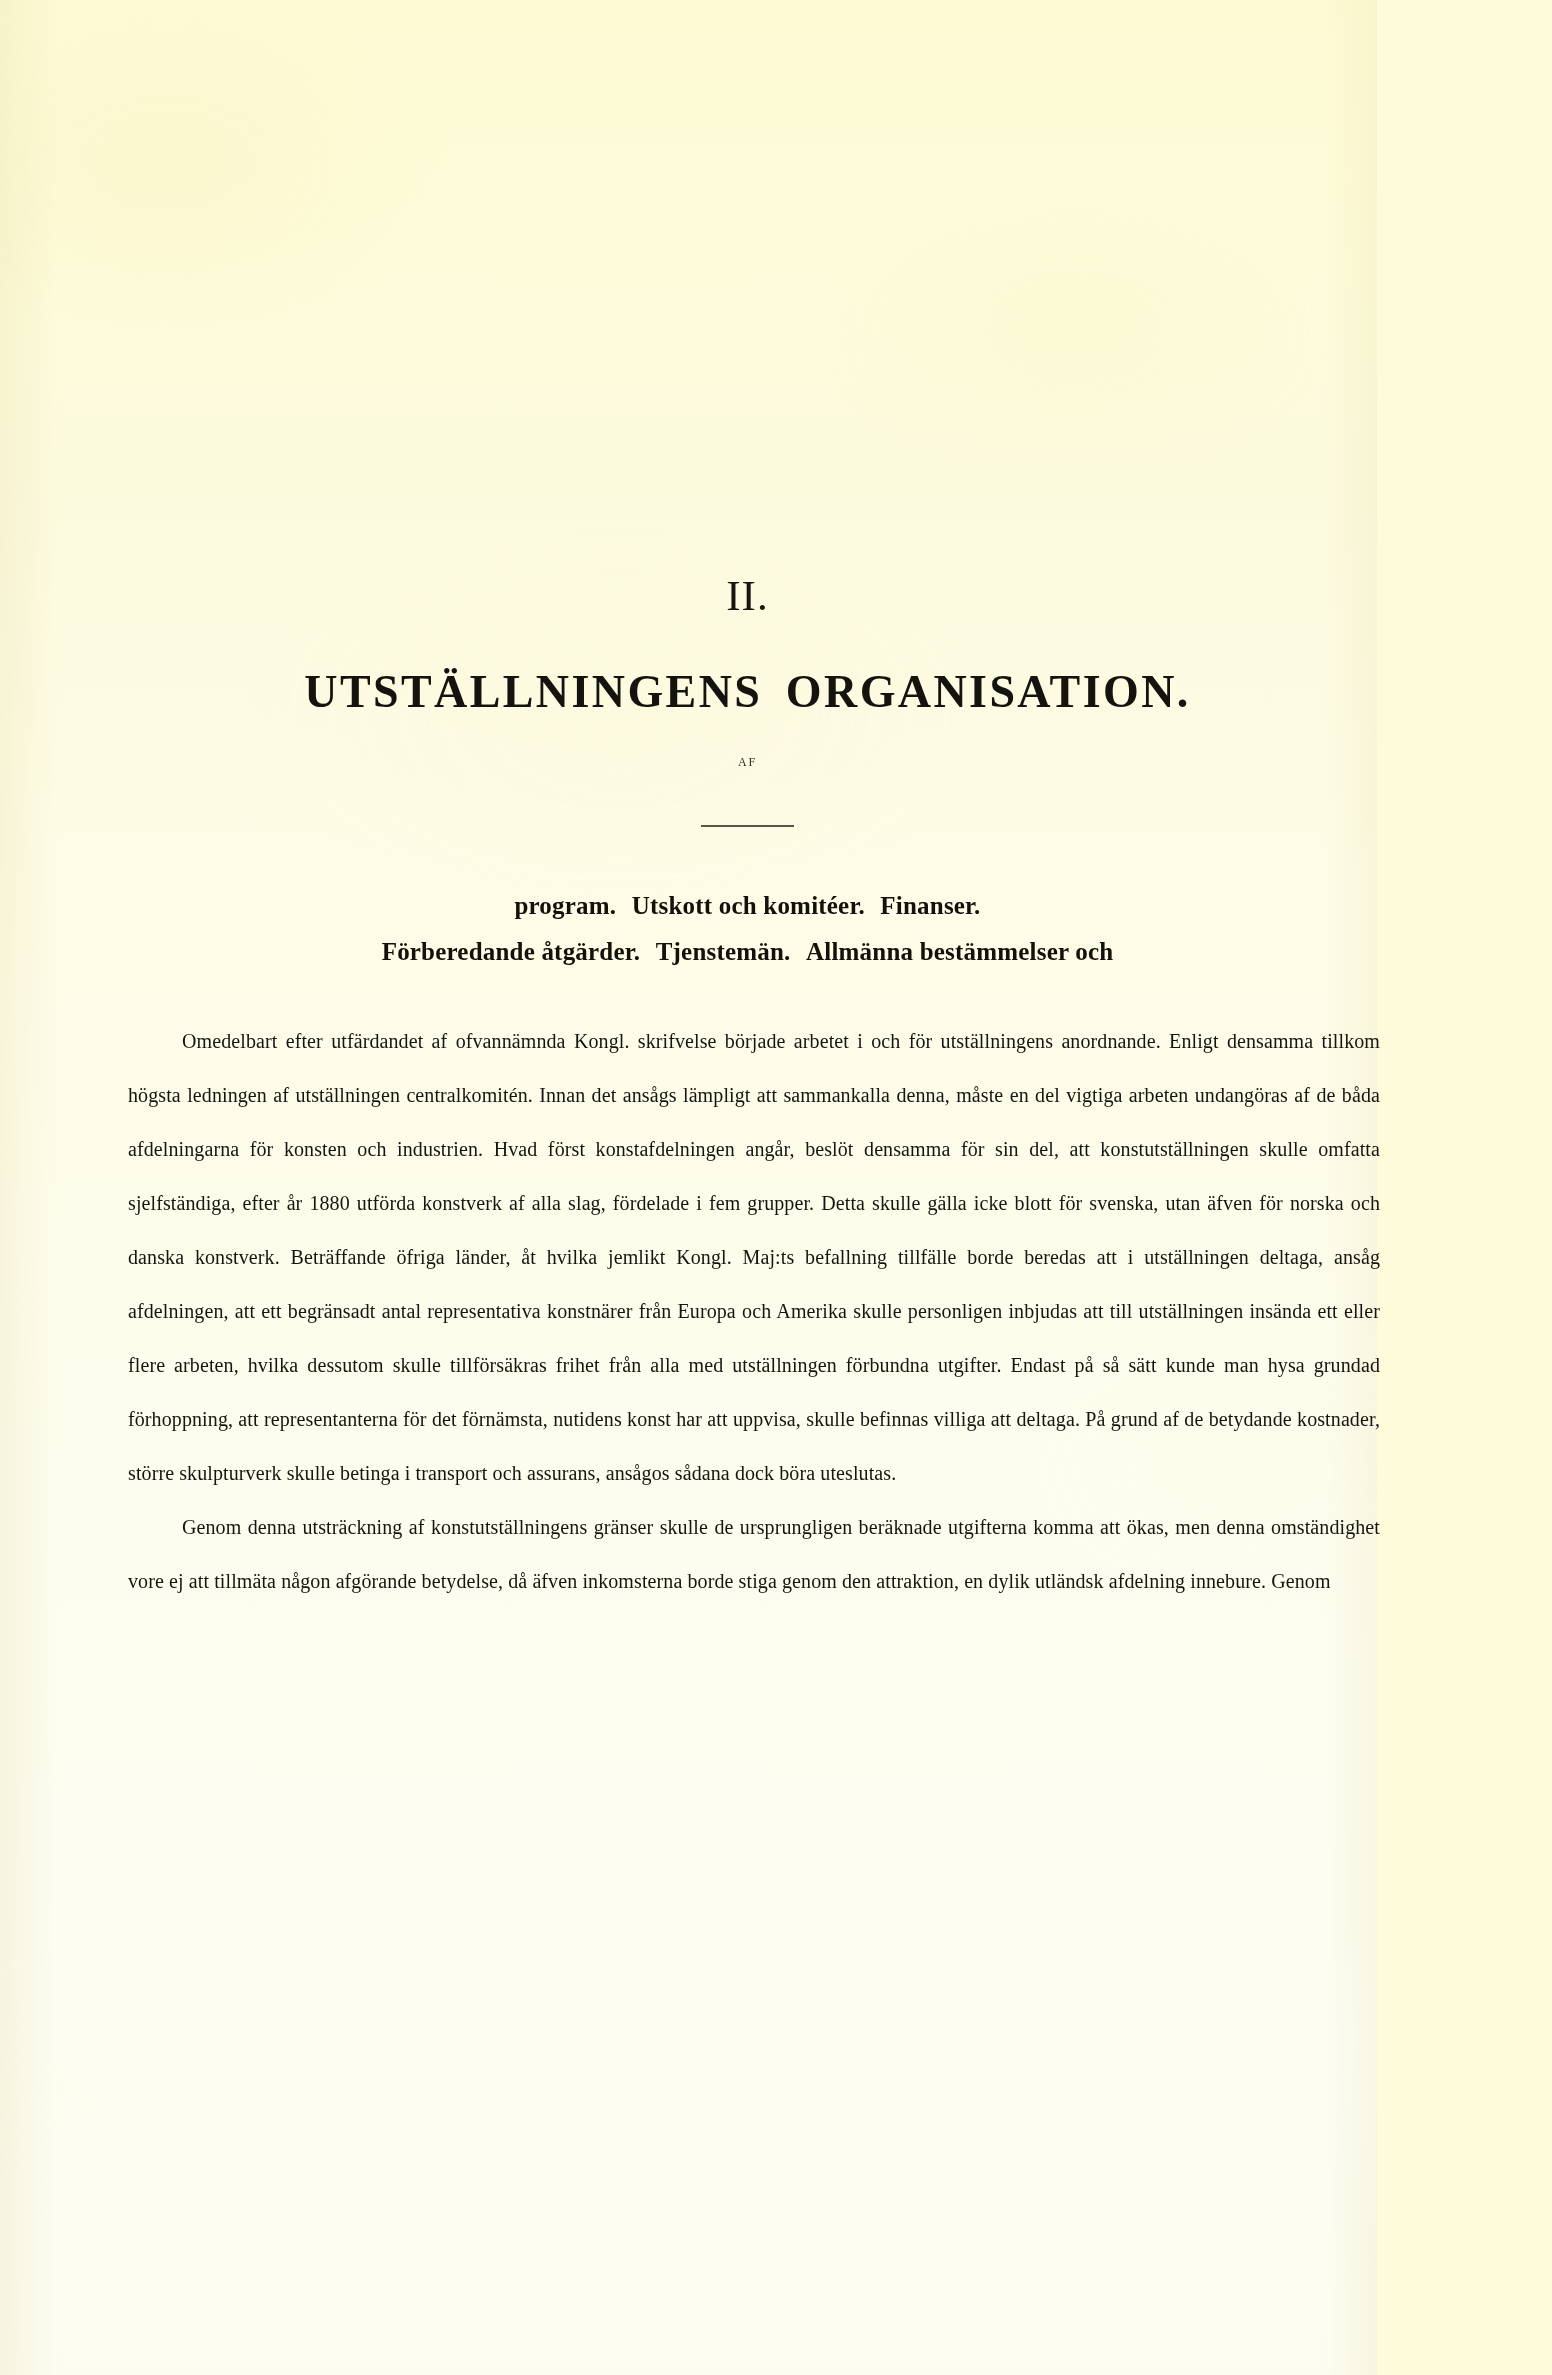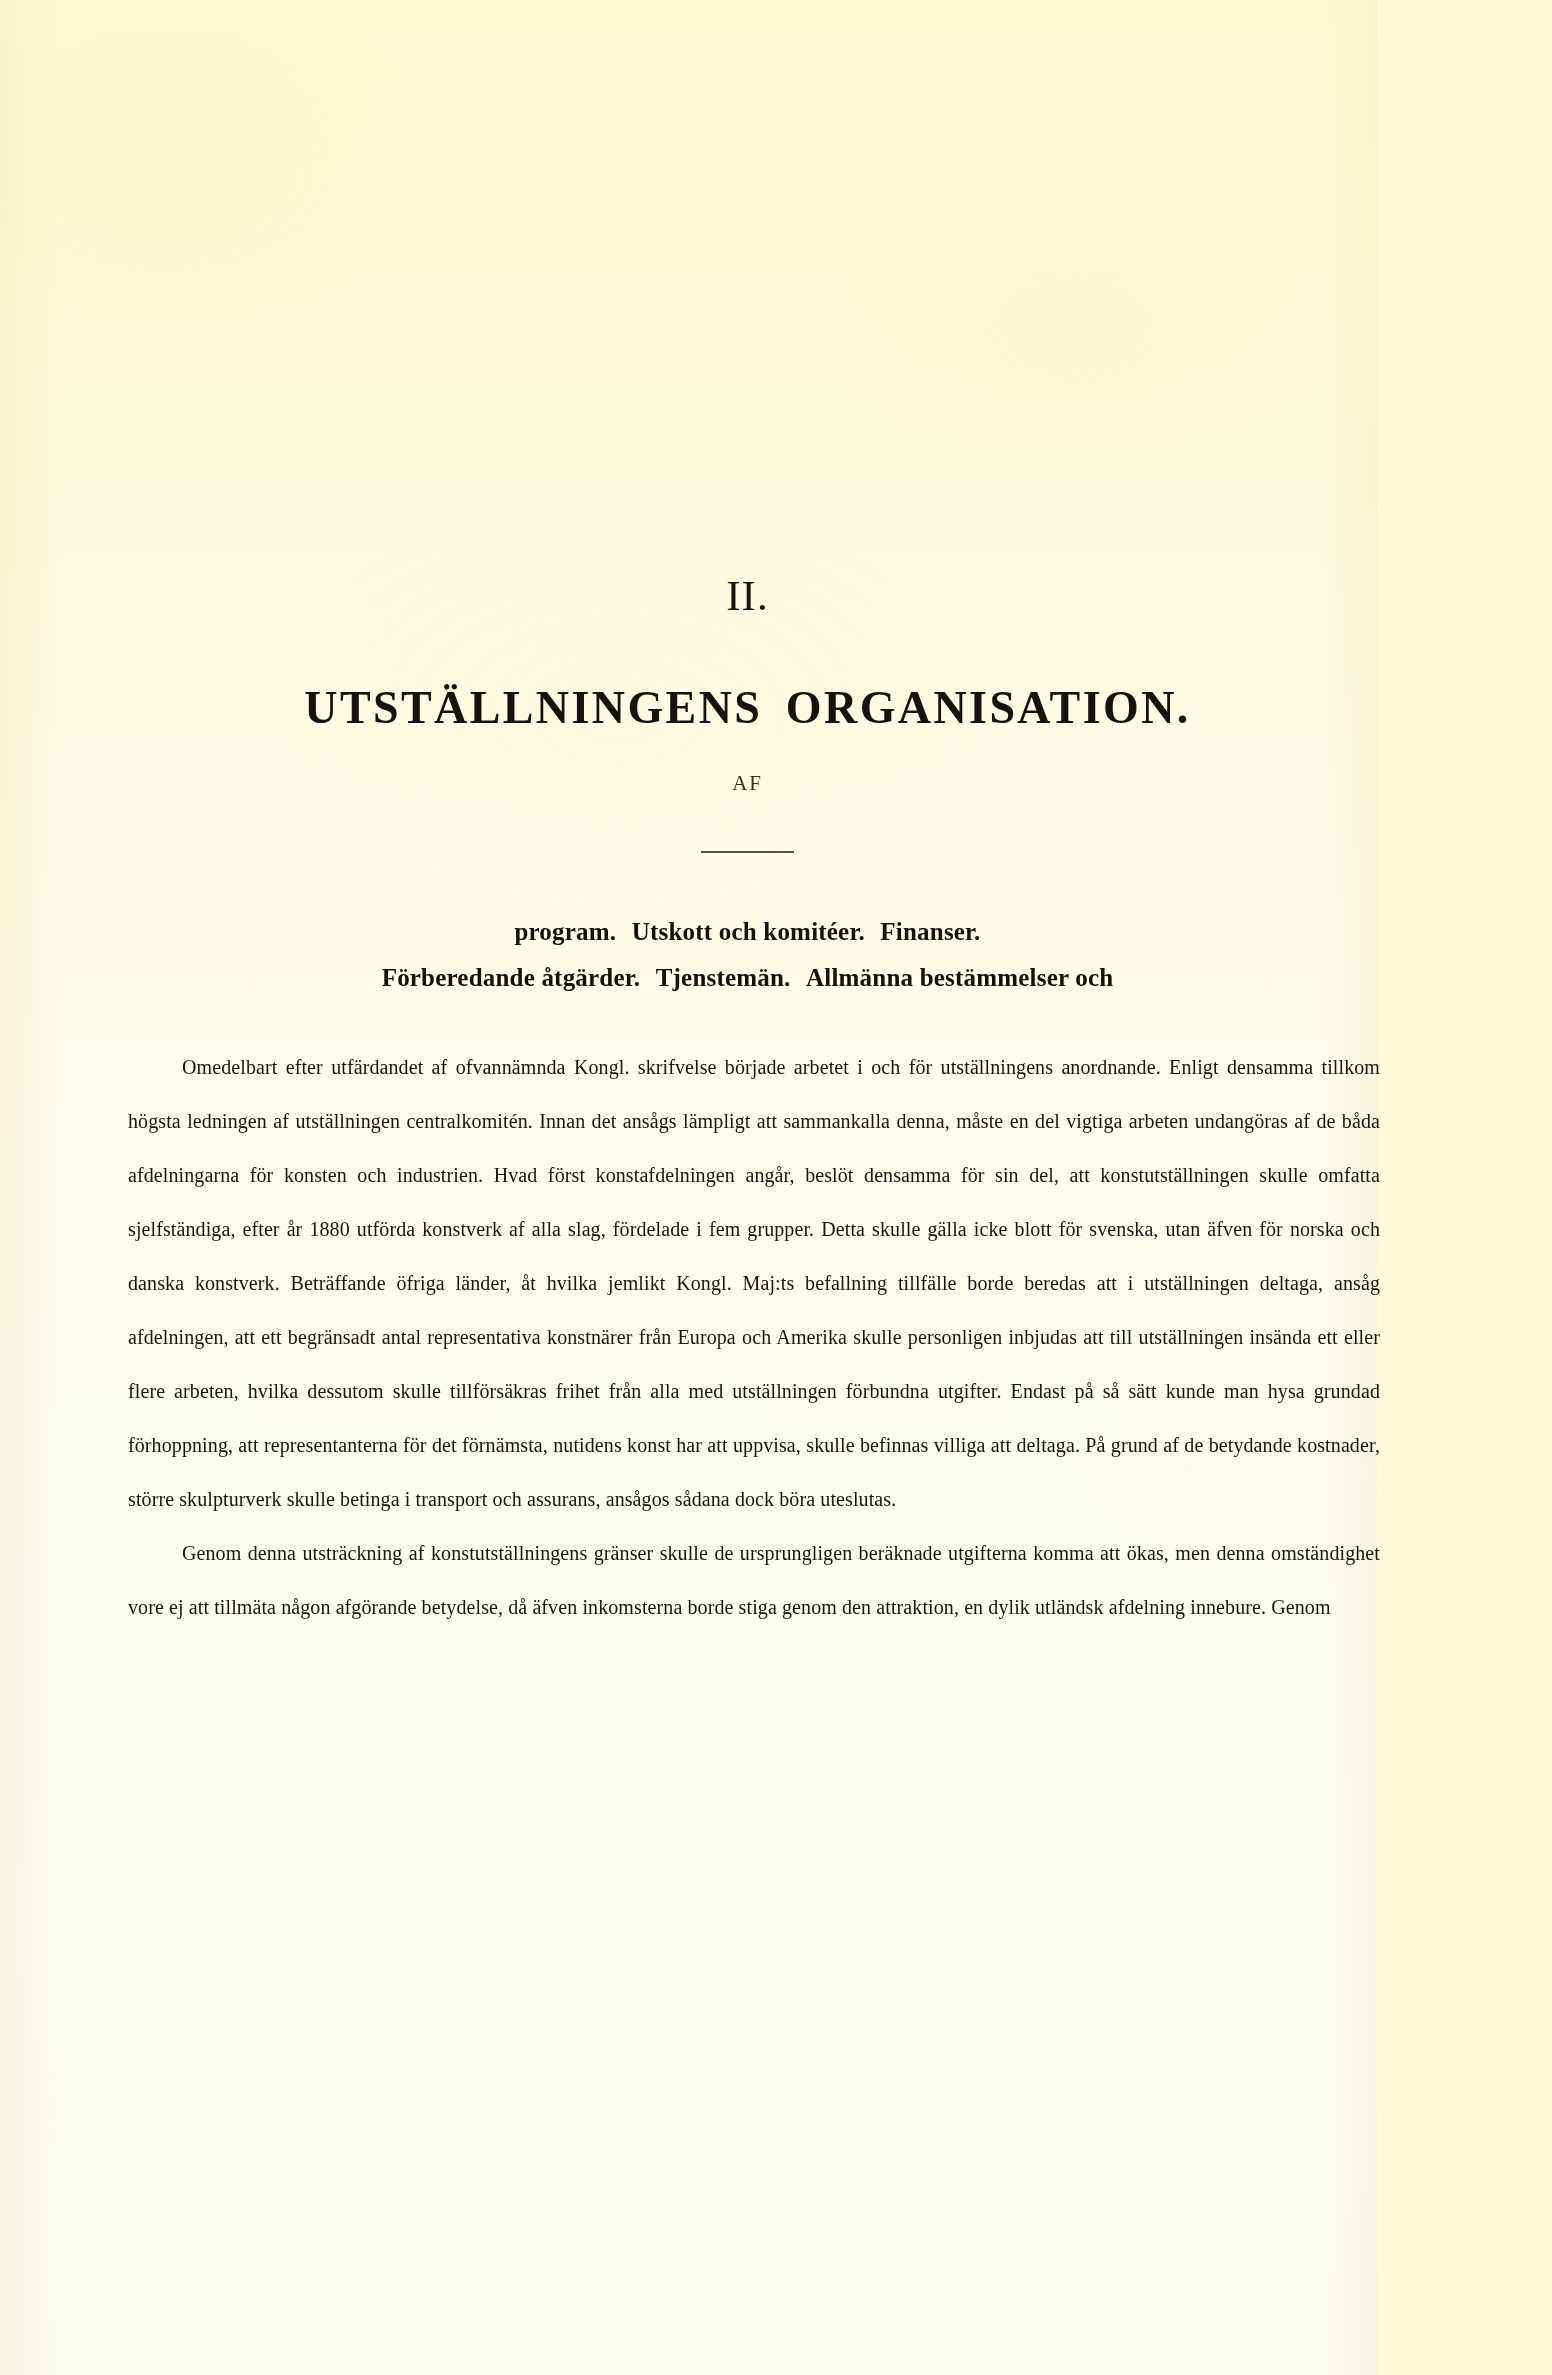--- a/index.html
+++ b/index.html
@@ -68,29 +68,29 @@
     letter-spacing: 1px;
     margin-top: 574px;
     line-height: 1;
     color: #17150f;
   }
 
   .chapter-title {
     text-align: center;
     font-size: 46px;
     letter-spacing: 2.4px;
-    margin-top: 66px;
+    margin-top: 50px;
     line-height: 1.1;
     color: #15130e;
     word-spacing: 9.7px;
   }
 
   .byline-af {
     text-align: center;
-    font-size: 21px;
+    font-size: 12px;
     letter-spacing: 1.9px;
     margin-top: 37px;
     color: #35312a;
   }
 
   .byline-author {
     text-align: center;
     font-size: 29px;
     letter-spacing: 1.9px;
     margin-top: 35px;

